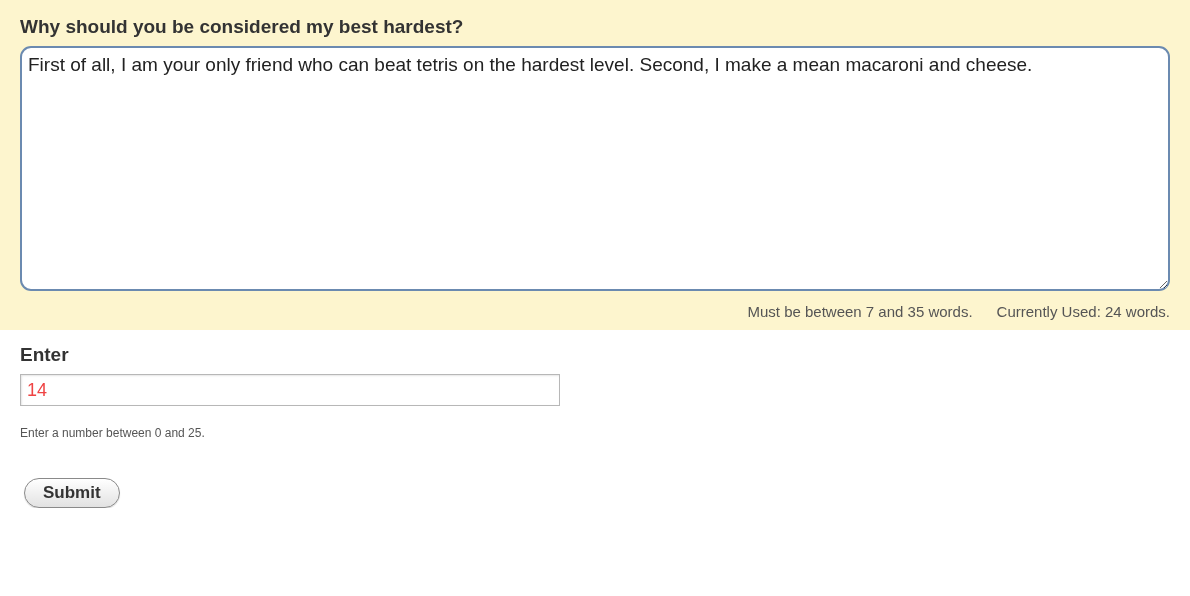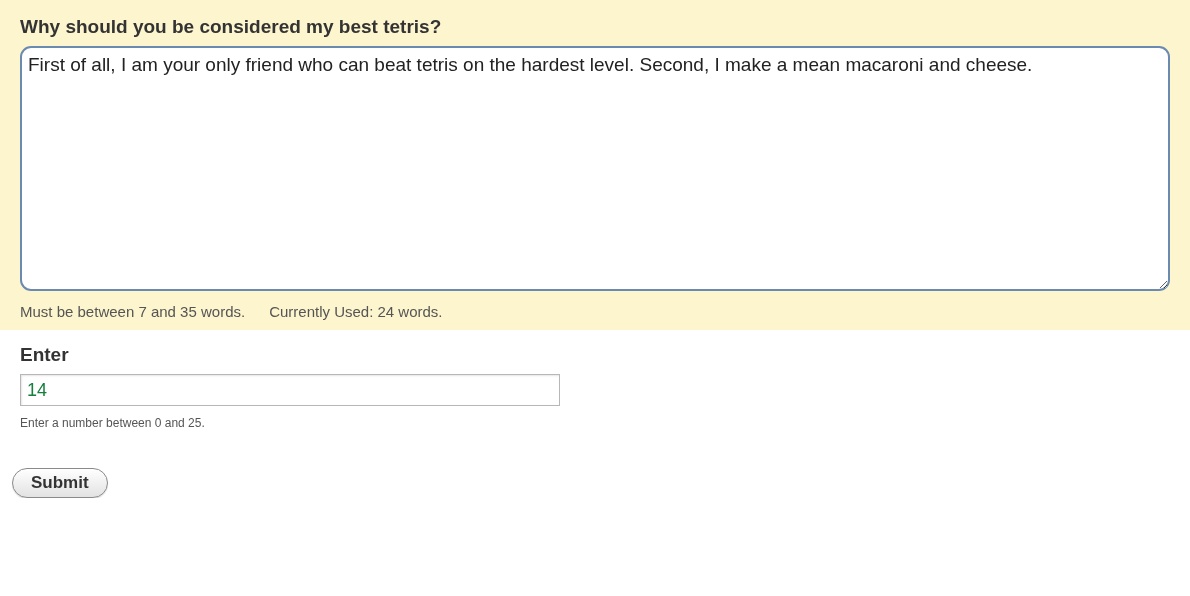--- a/index.html
+++ b/index.html
@@ -44,45 +44,46 @@
       color: #222;
       line-height: 1.35;
       resize: both;
       background: #fff;
       outline: none;
     }
     .hint-row {
       margin-top: 8px;
       font-size: 15px;
       color: #555;
+      text-align: right;
     }
     .hint-row .spacer {
       display: inline-block;
       width: 24px;
     }
     .number-input {
       width: 540px;
       height: 32px;
       border: 1px solid #b7b7b7;
       box-shadow: inset 1px 1px 2px rgba(0,0,0,0.1);
       padding: 2px 6px;
       font-family: "Lucida Grande", "Helvetica Neue", Arial, sans-serif;
       font-size: 18px;
-      color: #15803d;
+      color: #ef4444;
       background: #fff;
       outline: none;
       display: block;
-      margin-bottom: 10px;
+      margin-bottom: 20px;
     }
     .number-hint {
       font-size: 12px;
       color: #555;
     }
     .submit-row {
-      padding: 24px 20px 0 12px;
+      padding: 24px 20px 0 24px;
     }
     .submit-button {
       display: inline-block;
       border: 1px solid #8a8a8a;
       border-radius: 18px;
       padding: 4px 18px;
       font-family: "Lucida Grande", "Helvetica Neue", Arial, sans-serif;
       font-size: 17px;
       font-weight: bold;
       color: #333;
@@ -90,21 +91,21 @@
       cursor: pointer;
       box-shadow: 0 1px 1px rgba(0,0,0,0.15);
     }
   </style>
 </head>
 <body>
 
 <div class="form-container">
 
   <div class="field-highlighted">
-    <label class="field-label">Why should you be considered my best tetris?</label>
+    <label class="field-label">Why should you be considered my best hardest?</label>
     <textarea class="textarea-input" style="">First of all, I am your only friend who can beat tetris on the hardest level. Second, I make a mean macaroni and cheese.</textarea>
     <div class="hint-row">
       <span>Must be between 7 and 35 words.</span><span class="spacer"></span><span>Currently Used: 24 words.</span>
     </div>
   </div>
 
   <div class="field-plain">
     <label class="field-label">Enter</label>
     <input type="text" class="number-input" value="14" style="">
     <div class="number-hint">Enter a number between 0 and 25.</div>

